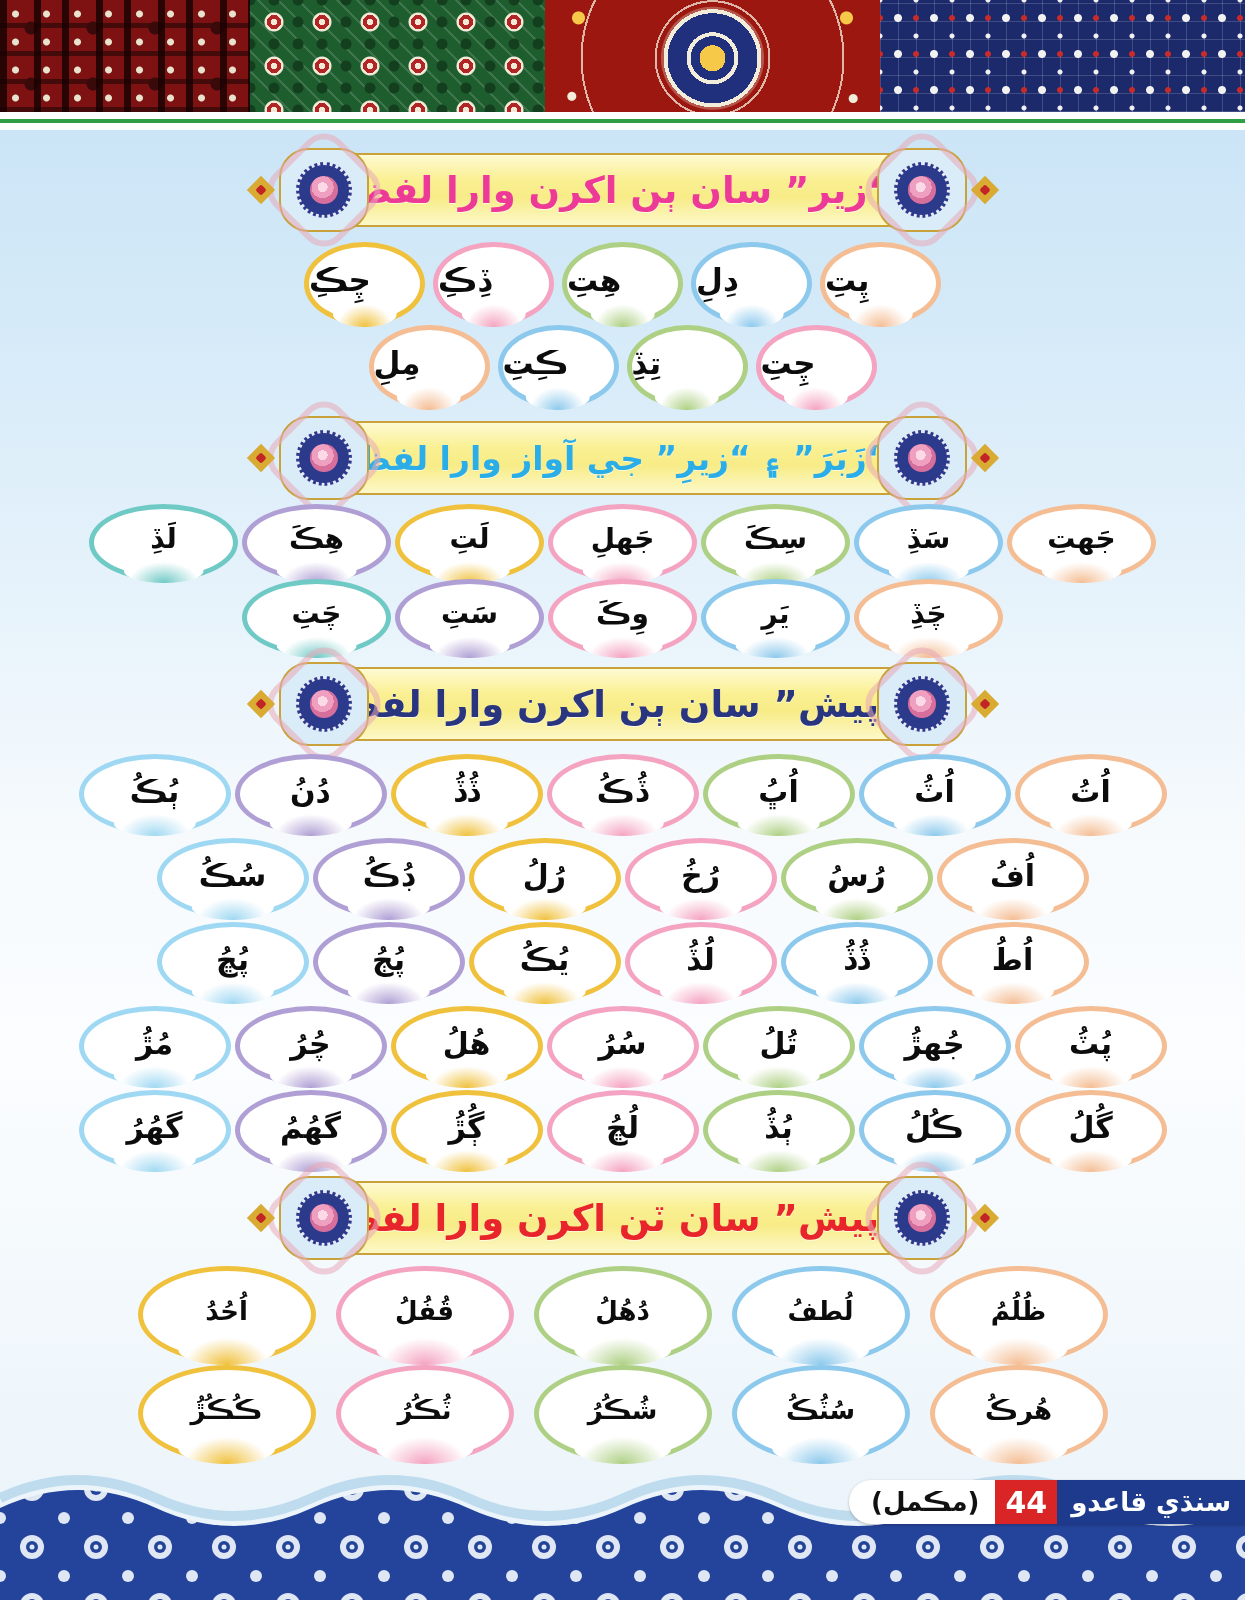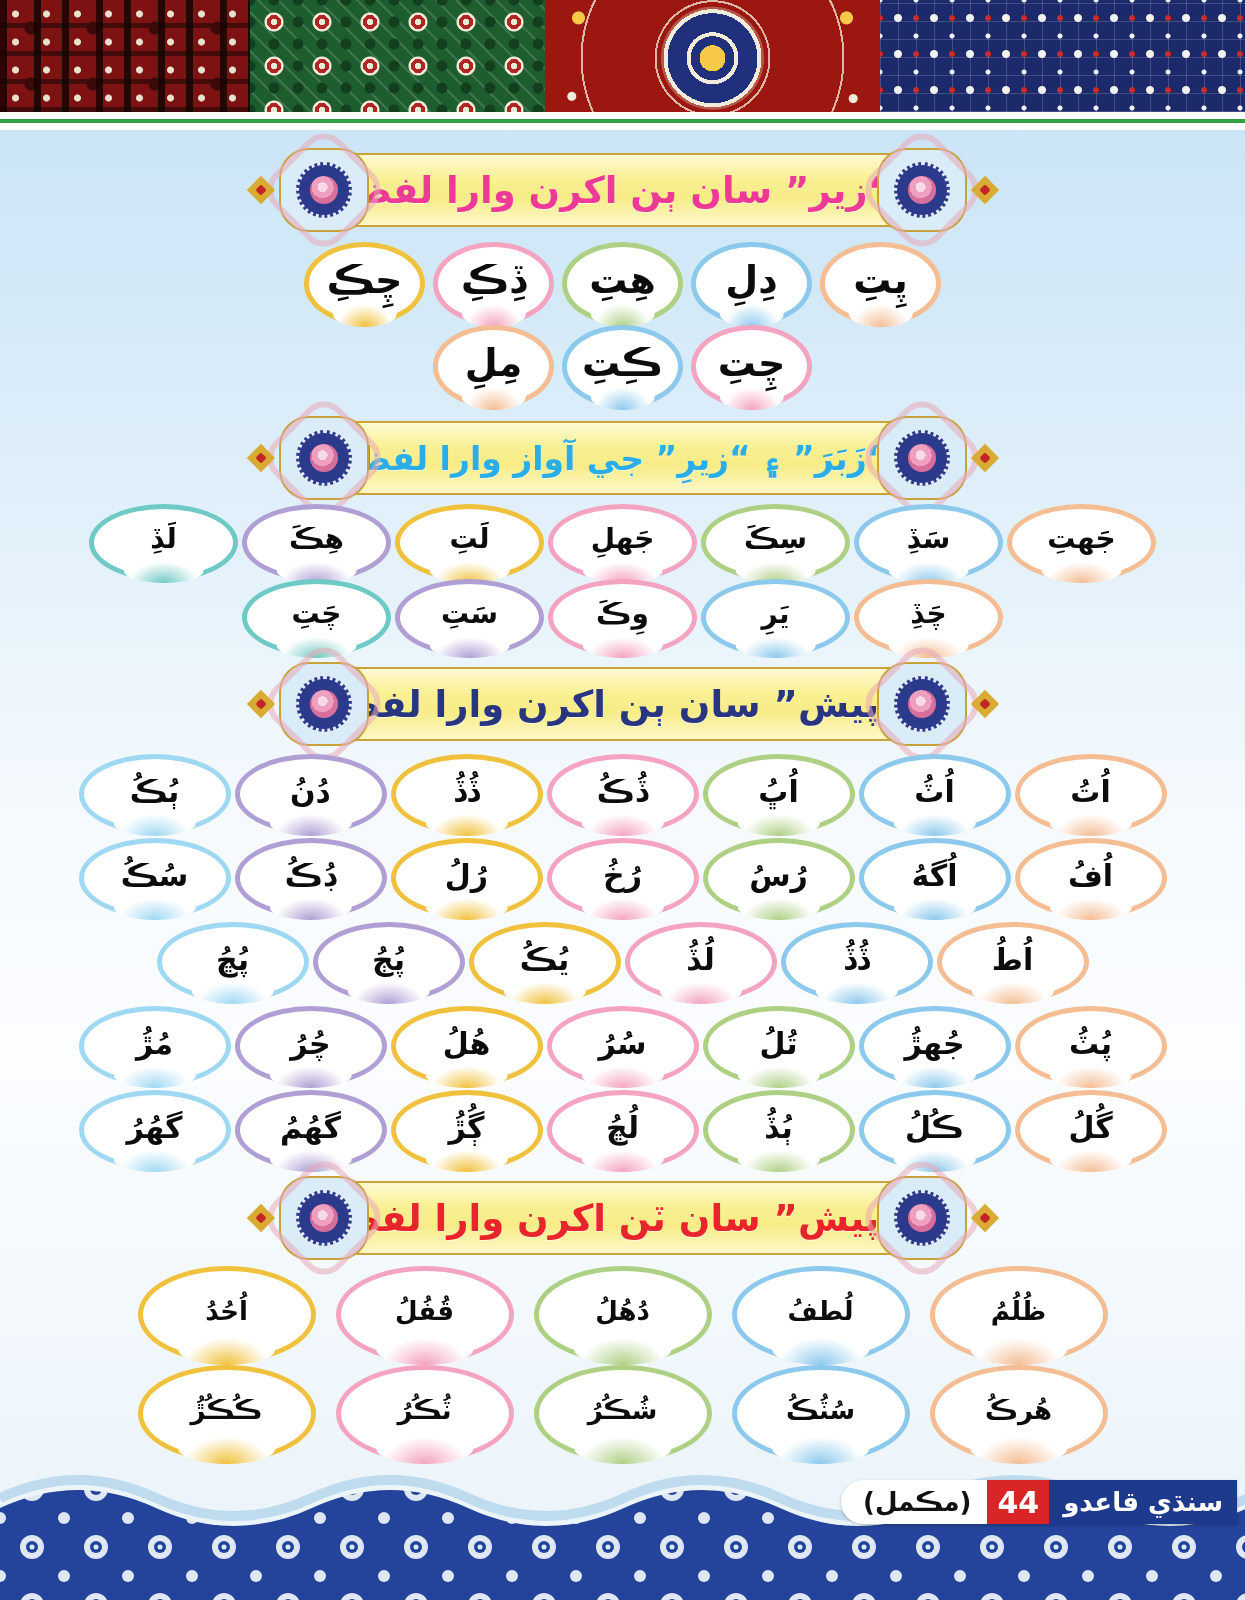--- a/index.html
+++ b/index.html
@@ -67,32 +67,32 @@
   .finial::after{content:""; position:absolute; left:6px; top:6px; width:8px; height:8px; background:#c22525; border-radius:2px;}
   
   .bubbles{display:flex; flex-direction:column; align-items:center;}
   .bubble-row{display:flex; direction:rtl; justify-content:center; align-items:center;}
   .bubble{position:relative; background:#fff; border:5px solid var(--ring,#ccc); border-radius:50%;
     display:flex; align-items:center; justify-content:center; box-sizing:border-box; flex:0 0 auto;}
   .bubble::after{content:""; position:absolute; left:50%; bottom:-7px; transform:translateX(-50%);
     width:58%; height:36%; border-radius:50%;
     background:radial-gradient(ellipse at 50% 100%, var(--ring,#ccc) 0%, rgba(255,255,255,0) 62%), #fff;}
   .bubble-text{position:relative; z-index:1; direction:rtl; font-weight:bold; color:#0c0c0c; line-height:1.1; padding-bottom:6px;}
-  .s1 .bubble{width:121px; height:83px; margin:0 4px; font-size:38px;}
+  .s1 .bubble{width:121px; height:83px; margin:0 4px; font-size:31px;justify-content:flex-end;}
   .s2 .bubble{width:149px; height:77px; margin:0 2px; font-size:28px;}
   .s2 .bubble-row{margin-top:-2px;}
   .s3 .bubble{width:152px; height:80px; margin:0 2px; font-size:30px;}
   .s3 .bubble-row{margin-top:4px;}
   .s4 .bubble{width:178px; height:97px; margin:0 10px; font-size:26px;}
   .s4 .bubble-row{margin-top:2px;}
   .mt16{margin-top:16px;} .mt8{margin-top:8px;} .mt6{margin-top:6px;} .mt4{margin-top:4px;} .mt2{margin-top:2px;}
   
   .footer{position:absolute; left:0; bottom:0; width:1245px; height:140px;}
   .footer svg{display:block; width:100%; height:100%;}
-  .page-tab{position:absolute; right:8px; bottom:76px; height:44px; display:flex; align-items:stretch; z-index:5;
+  .page-tab{position:absolute; right:0; bottom:76px; height:44px; display:flex; align-items:stretch; z-index:5;
     border-radius:22px 0 0 22px; overflow:hidden; background:#ffffff; box-shadow:0 1px 3px rgba(0,0,0,.25);}
   .tab-suffix{display:flex; align-items:center; padding:0 16px 0 22px; color:#111; font-weight:bold; font-size:26px; direction:rtl;}
   .tab-num{display:flex; align-items:center; background:#d92525; color:#fff; font-weight:bold; font-size:30px; padding:12px 10px;}
   .tab-title{display:flex; align-items:center; background:#1d3a8c; color:#fff; font-weight:bold; font-size:26px; padding:0 14px; direction:rtl;}
 </style>
 </head>
 <body>
 
 <div class="page">
 
@@ -138,20 +138,23 @@
           <span class="bubble-text">ڏِڪِ</span>
         </div>
         <div class="bubble" style="--ring: #f0c13d;">
           <span class="bubble-text">چِڪِ</span>
         </div>
       </div>
       <div class="bubble-row">
         <div class="bubble" style="--ring: #f4a3c0;">
           <span class="bubble-text">چِتِ</span>
         </div>
+        <div class="bubble" style="--ring: #aed084;">
+          <span class="bubble-text">تِڏِ</span>
+        </div>
         <div class="bubble" style="--ring: #8cc9ec;">
           <span class="bubble-text">ڪِتِ</span>
         </div>
         <div class="bubble" style="--ring: #f4bd93;">
           <span class="bubble-text">مِلِ</span>
         </div>
       </div>
     </div>
 
   <div class="banner s2 mt6">
@@ -255,23 +258,20 @@
         <div class="bubble" style="--ring: #af9fd4;">
           <span class="bubble-text">دُنُ</span>
         </div>
         <div class="bubble" style="--ring: #9fd8f2;">
           <span class="bubble-text">ٻُڪُ</span>
         </div>
       </div>
       <div class="bubble-row">
         <div class="bubble" style="--ring: #f4bd93;">
           <span class="bubble-text">اُفُ</span>
-        </div>
-        <div class="bubble" style="--ring: #8cc9ec;">
-          <span class="bubble-text">اُگهُ</span>
         </div>
         <div class="bubble" style="--ring: #aed084;">
           <span class="bubble-text">رُسُ</span>
         </div>
         <div class="bubble" style="--ring: #f4a3c0;">
           <span class="bubble-text">رُخُ</span>
         </div>
         <div class="bubble" style="--ring: #f0c13d;">
           <span class="bubble-text">رُلُ</span>
         </div>

